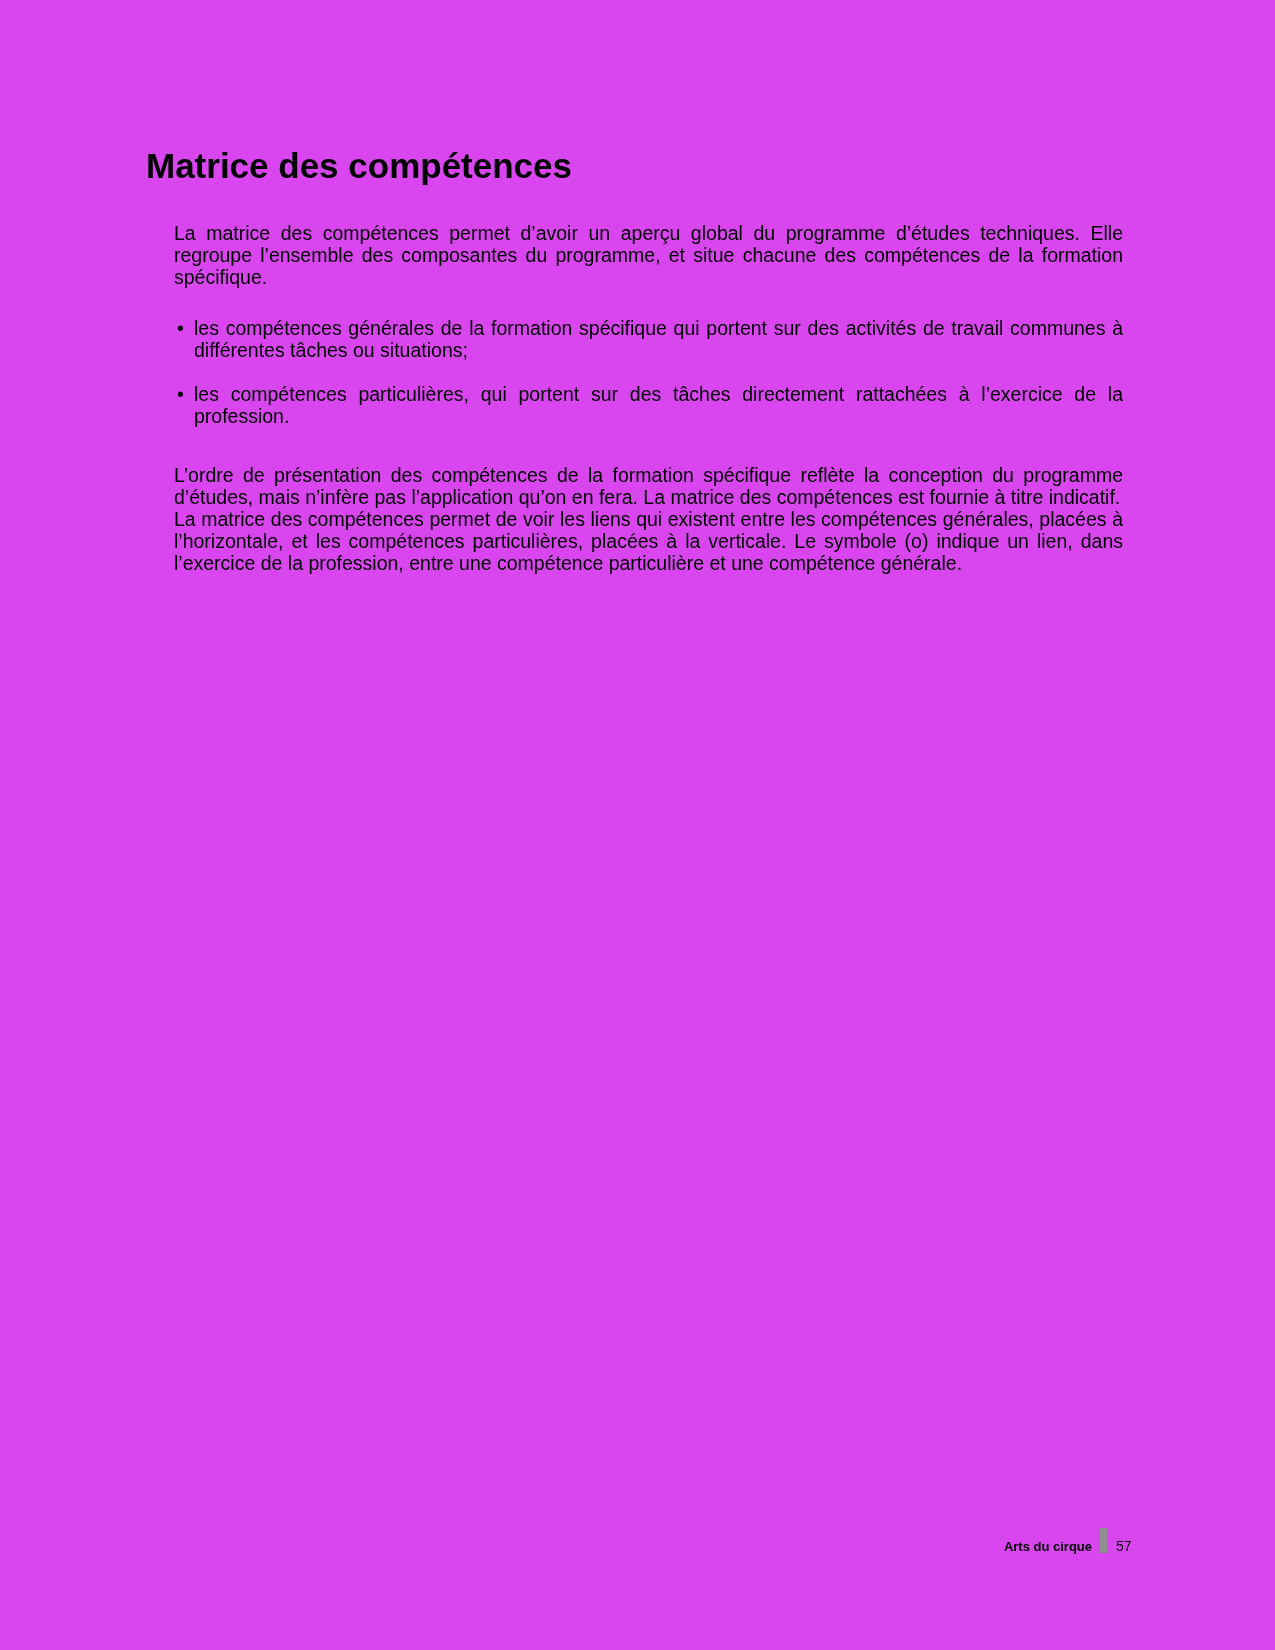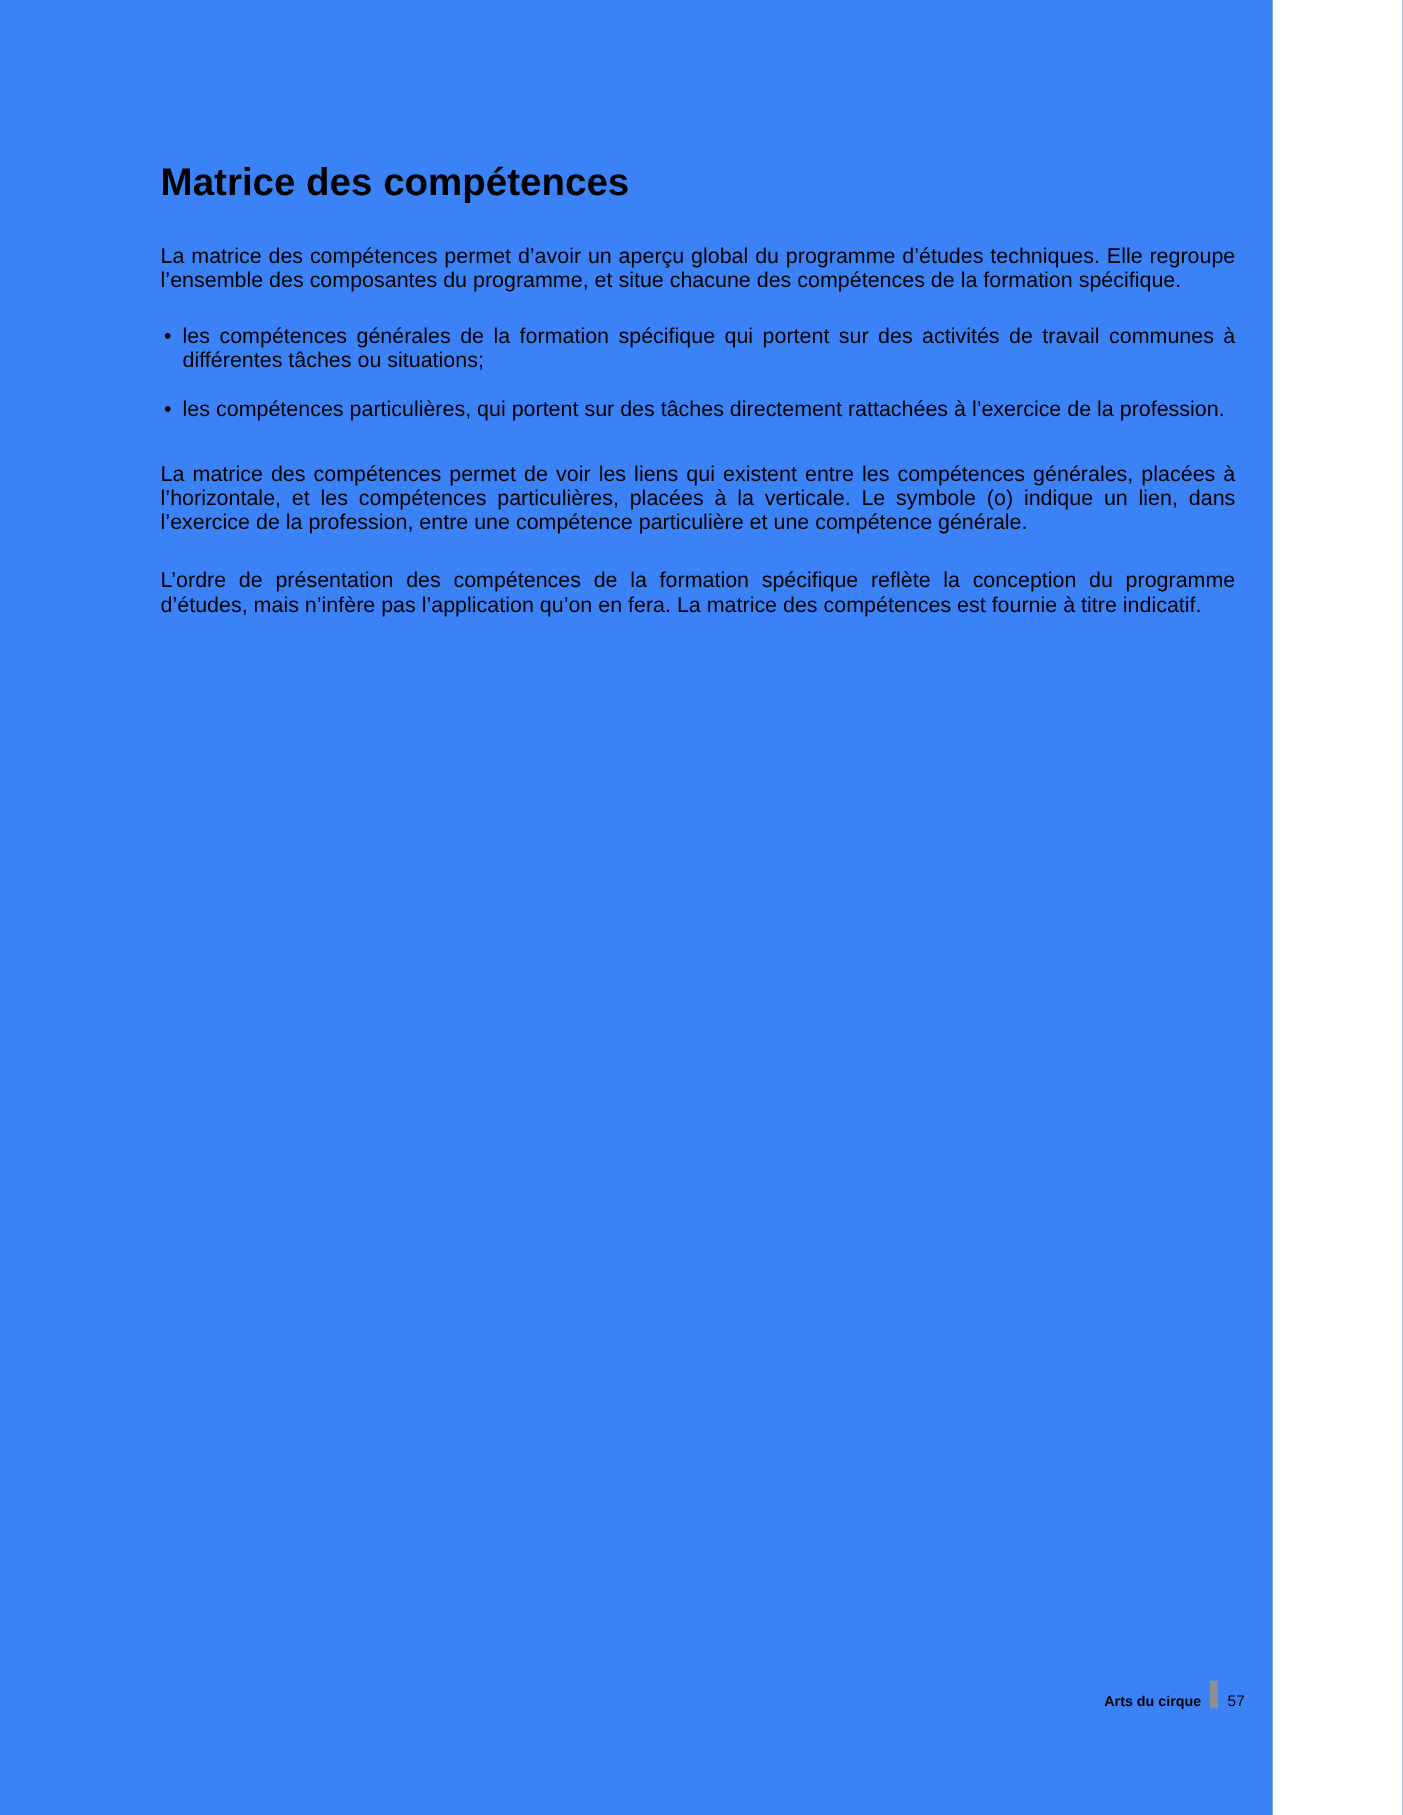--- a/index.html
+++ b/index.html
@@ -11,40 +11,41 @@
     height: 1650px;
     position: relative;
     background: #ffffff;
     font-family: "Liberation Sans", sans-serif;
     color: #000000;
     overflow: hidden;
   }
   .page {
     position: absolute;
     left: 0; top: 0;
-    width: 1157px;
+    width: 1275px;
     height: 1650px;
-    background: #3b82f6;
+    background: #d946ef;
   }
   .content {
     position: absolute;
     left: 146px;
     top: 145px;
     width: 977px;
   }
   h1.doc-title {
     font-size: 35px;
     line-height: 41px;
     font-weight: bold;
     margin: 0 0 36px 0;
     letter-spacing: 0px;
   }
   .body-text {
     font-size: 19.5px;
     line-height: 22px;
+    margin-left: 28px;
   }
   p.para {
     margin: 0;
     text-align: justify;
   }
   p.para.p1 { margin-bottom: 29px; }
   p.para.p2 { margin-bottom: 30px; }
   p.para.p3 { margin-bottom: 31px; }
   p.para.p4 { margin-bottom: 0; }
   ul.bullet-list {
@@ -118,23 +119,23 @@
         <li>
           <span class="bullet">•</span>
           <span class="li-text">les compétences générales de la formation spécifique qui portent sur des activités de travail communes à différentes tâches ou situations;</span>
         </li>
         <li>
           <span class="bullet">•</span>
           <span class="li-text">les compétences particulières, qui portent sur des tâches directement rattachées à l’exercice de la profession.</span>
         </li>
       </ul>
 
+      <p class="para p4">L’ordre de présentation des compétences de la formation spécifique reflète la conception du programme d’études, mais n’infère pas l’application qu’on en fera. La matrice des compétences est fournie à titre indicatif.</p>
+
       <p class="para p3">La matrice des compétences permet de voir les liens qui existent entre les compétences générales, placées à l’horizontale, et les compétences particulières, placées à la verticale. Le symbole (o) indique un lien, dans l’exercice de la profession, entre une compétence particulière et une compétence générale.</p>
-
-      <p class="para p4">L’ordre de présentation des compétences de la formation spécifique reflète la conception du programme d’études, mais n’infère pas l’application qu’on en fera. La matrice des compétences est fournie à titre indicatif.</p>
 
     </div>
   </div>
 
   <div class="footer">
     <span class="doc-name">Arts du cirque</span>
     <div class="separator-bar" style="background: rgb(144, 144, 144);"></div>
     <span class="page-number">57</span>
   </div>
 

